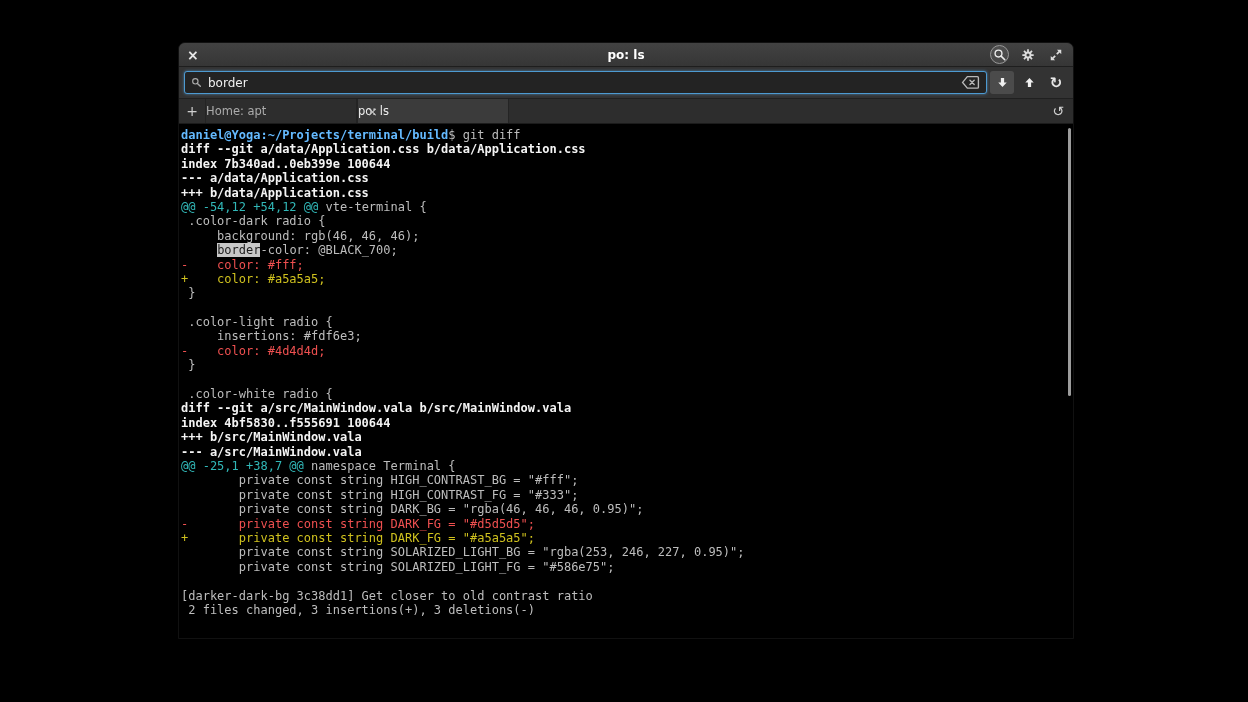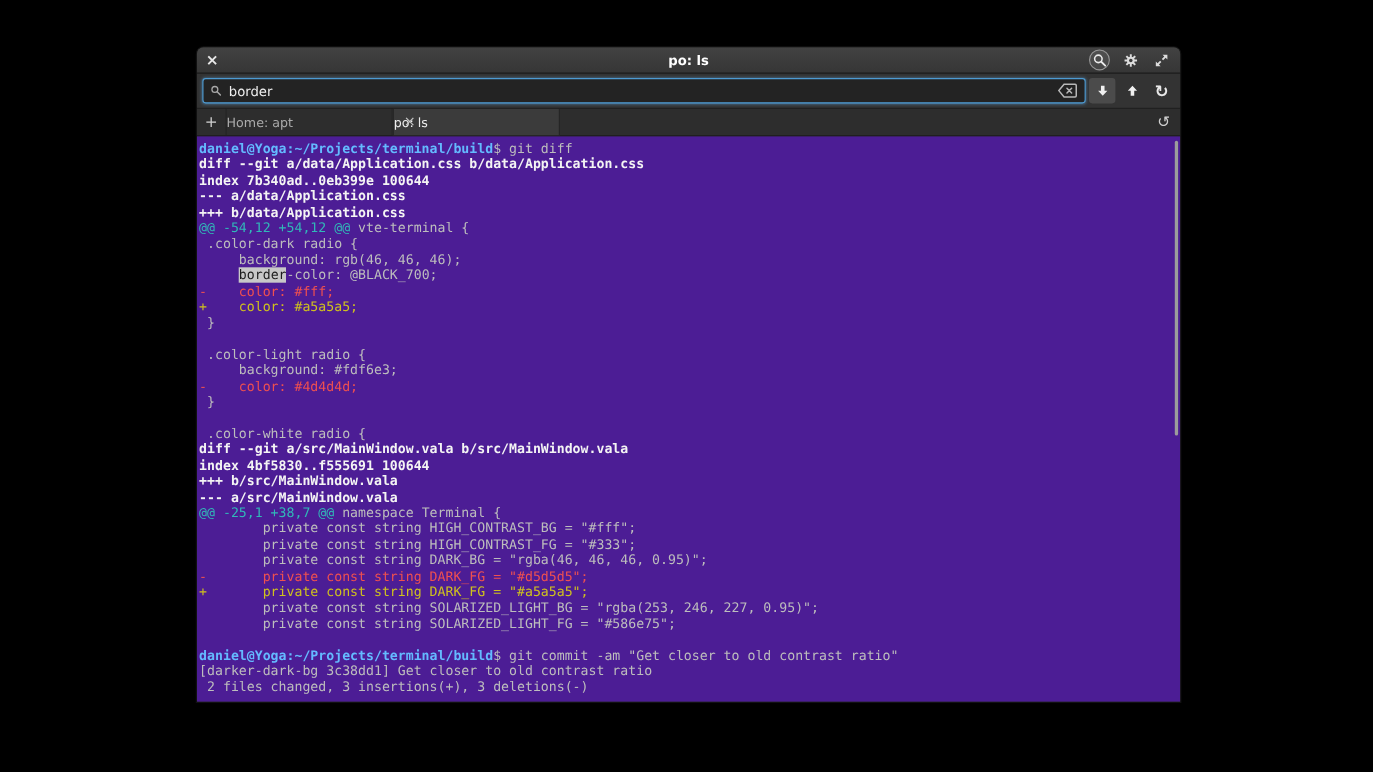--- a/index.html
+++ b/index.html
@@ -30,21 +30,21 @@
   
   .tabbar{flex:0 0 25px;background:#2d2d2d;border-bottom:1px solid #1b1b1b;display:flex;align-items:stretch}
   .newtab{width:26px;display:flex;align-items:center;justify-content:center;color:#cfcfcf;font-size:14px}
   .tab{width:152px;display:flex;align-items:center;justify-content:flex-start;position:relative;font-size:11.5px;
     color:#ababab;border-left:1px solid #242424;border-right:1px solid #242424}
   .tab.active{background:#3b3b3b;color:#ededed}
   .tab .tab-close{position:absolute;left:9px;top:50%;transform:translateY(-50%);color:#c4c4c4;font-size:13px;line-height:1}
   .tab-spacer{flex:1}
   .history-btn{width:30px;display:flex;align-items:center;justify-content:center;color:#cfcfcf;font-size:14px}
   
-  .terminal{flex:1;position:relative;overflow:hidden;background:#4c1d95;padding:4px 0 0 2px;
+  .terminal{flex:1;position:relative;overflow:hidden;background:#000000;padding:4px 0 0 2px;
     font-family:"DejaVu Sans Mono",monospace;font-size:12px;line-height:14.4px}
   .tline{white-space:pre;height:14.4px}
   .seg-prompt{color:#64baff;font-weight:bold}
   .seg-fg{color:#bdbdbd}
   .seg-bold{color:#f4f4f4;font-weight:bold}
   .seg-cyan{color:#31b8b8}
   .seg-red{color:#ef5050}
   .seg-yellow{color:#cfc11e}
   .seg-hl{background:#c8c8c8;color:#1d1d1d}
   .scrollbar{position:absolute;right:2px;top:4px;width:3px;height:268px;background:#9c9c9c;border-radius:2px}
@@ -143,39 +143,38 @@
           <div class="tline"><span class="seg-bold">+++ b/data/Application.css</span></div>
           <div class="tline"><span class="seg-cyan">@@ -54,12 +54,12 @@</span><span class="seg-fg"> vte-terminal {</span></div>
           <div class="tline"><span class="seg-fg"> .color-dark radio {</span></div>
           <div class="tline"><span class="seg-fg">     background: rgb(46, 46, 46);</span></div>
           <div class="tline"><span class="seg-fg">     </span><span class="seg-hl">border</span><span class="seg-fg">-color: @BLACK_700;</span></div>
           <div class="tline"><span class="seg-red">-    color: #fff;</span></div>
           <div class="tline"><span class="seg-yellow">+    color: #a5a5a5;</span></div>
           <div class="tline"><span class="seg-fg"> }</span></div>
           <div class="tline">&nbsp;</div>
           <div class="tline"><span class="seg-fg"> .color-light radio {</span></div>
-          <div class="tline"><span class="seg-fg">     background: #fdf6e3;</span></div>
+          <div class="tline"><span class="seg-fg">     insertions: #fdf6e3;</span></div>
           <div class="tline"><span class="seg-red">-    color: #4d4d4d;</span></div>
           <div class="tline"><span class="seg-fg"> }</span></div>
           <div class="tline">&nbsp;</div>
           <div class="tline"><span class="seg-fg"> .color-white radio {</span></div>
           <div class="tline"><span class="seg-bold">diff --git a/src/MainWindow.vala b/src/MainWindow.vala</span></div>
           <div class="tline"><span class="seg-bold">index 4bf5830..f555691 100644</span></div>
           <div class="tline"><span class="seg-bold">+++ b/src/MainWindow.vala</span></div>
           <div class="tline"><span class="seg-bold">--- a/src/MainWindow.vala</span></div>
           <div class="tline"><span class="seg-cyan">@@ -25,1 +38,7 @@</span><span class="seg-fg"> namespace Terminal {</span></div>
           <div class="tline"><span class="seg-fg">        private const string HIGH_CONTRAST_BG = "#fff";</span></div>
           <div class="tline"><span class="seg-fg">        private const string HIGH_CONTRAST_FG = "#333";</span></div>
           <div class="tline"><span class="seg-fg">        private const string DARK_BG = "rgba(46, 46, 46, 0.95)";</span></div>
           <div class="tline"><span class="seg-red">-       private const string DARK_FG = "#d5d5d5";</span></div>
           <div class="tline"><span class="seg-yellow">+       private const string DARK_FG = "#a5a5a5";</span></div>
           <div class="tline"><span class="seg-fg">        private const string SOLARIZED_LIGHT_BG = "rgba(253, 246, 227, 0.95)";</span></div>
           <div class="tline"><span class="seg-fg">        private const string SOLARIZED_LIGHT_FG = "#586e75";</span></div>
           <div class="tline">&nbsp;</div>
-          <div class="tline"><span class="seg-prompt">daniel@Yoga:~/Projects/terminal/build</span><span class="seg-fg">$ git commit -am "Get closer to old contrast ratio"</span></div>
           <div class="tline"><span class="seg-fg">[darker-dark-bg 3c38dd1] Get closer to old contrast ratio</span></div>
           <div class="tline"><span class="seg-fg"> 2 files changed, 3 insertions(+), 3 deletions(-)</span></div>
         </div>
       <div class="scrollbar"></div>
     </div>
 
   </div>
 </div>
 
 </body></html>

